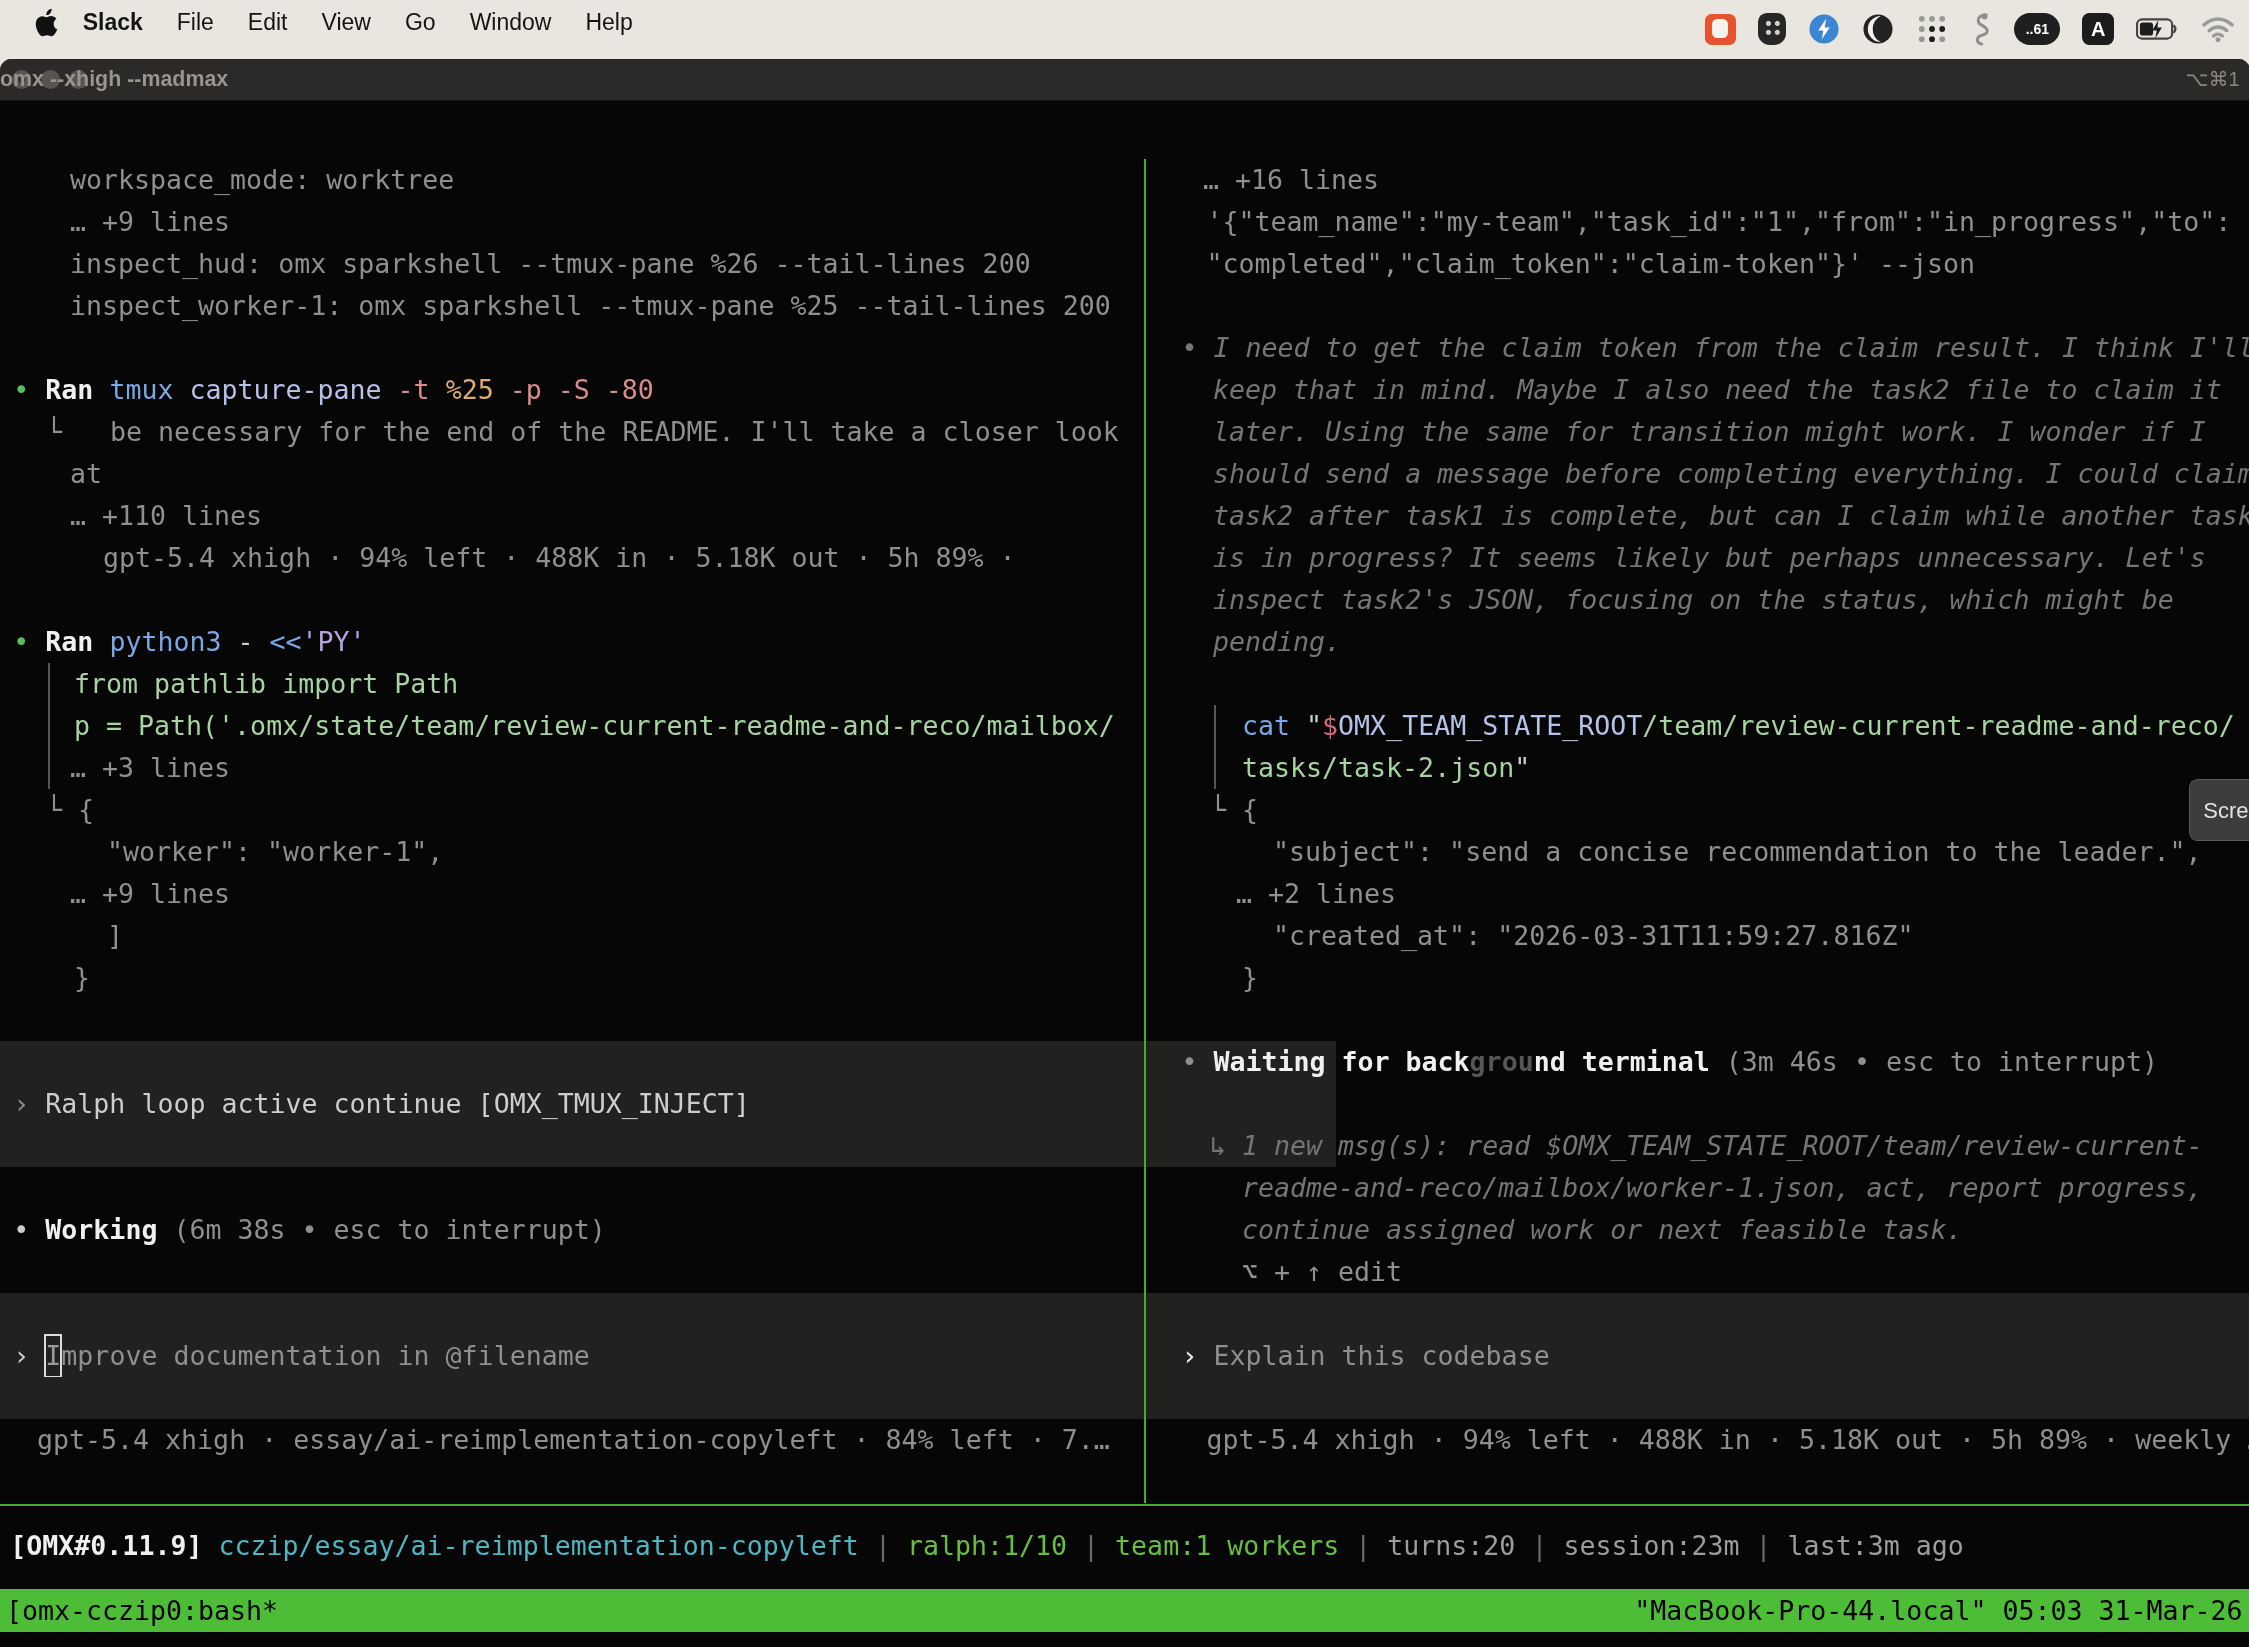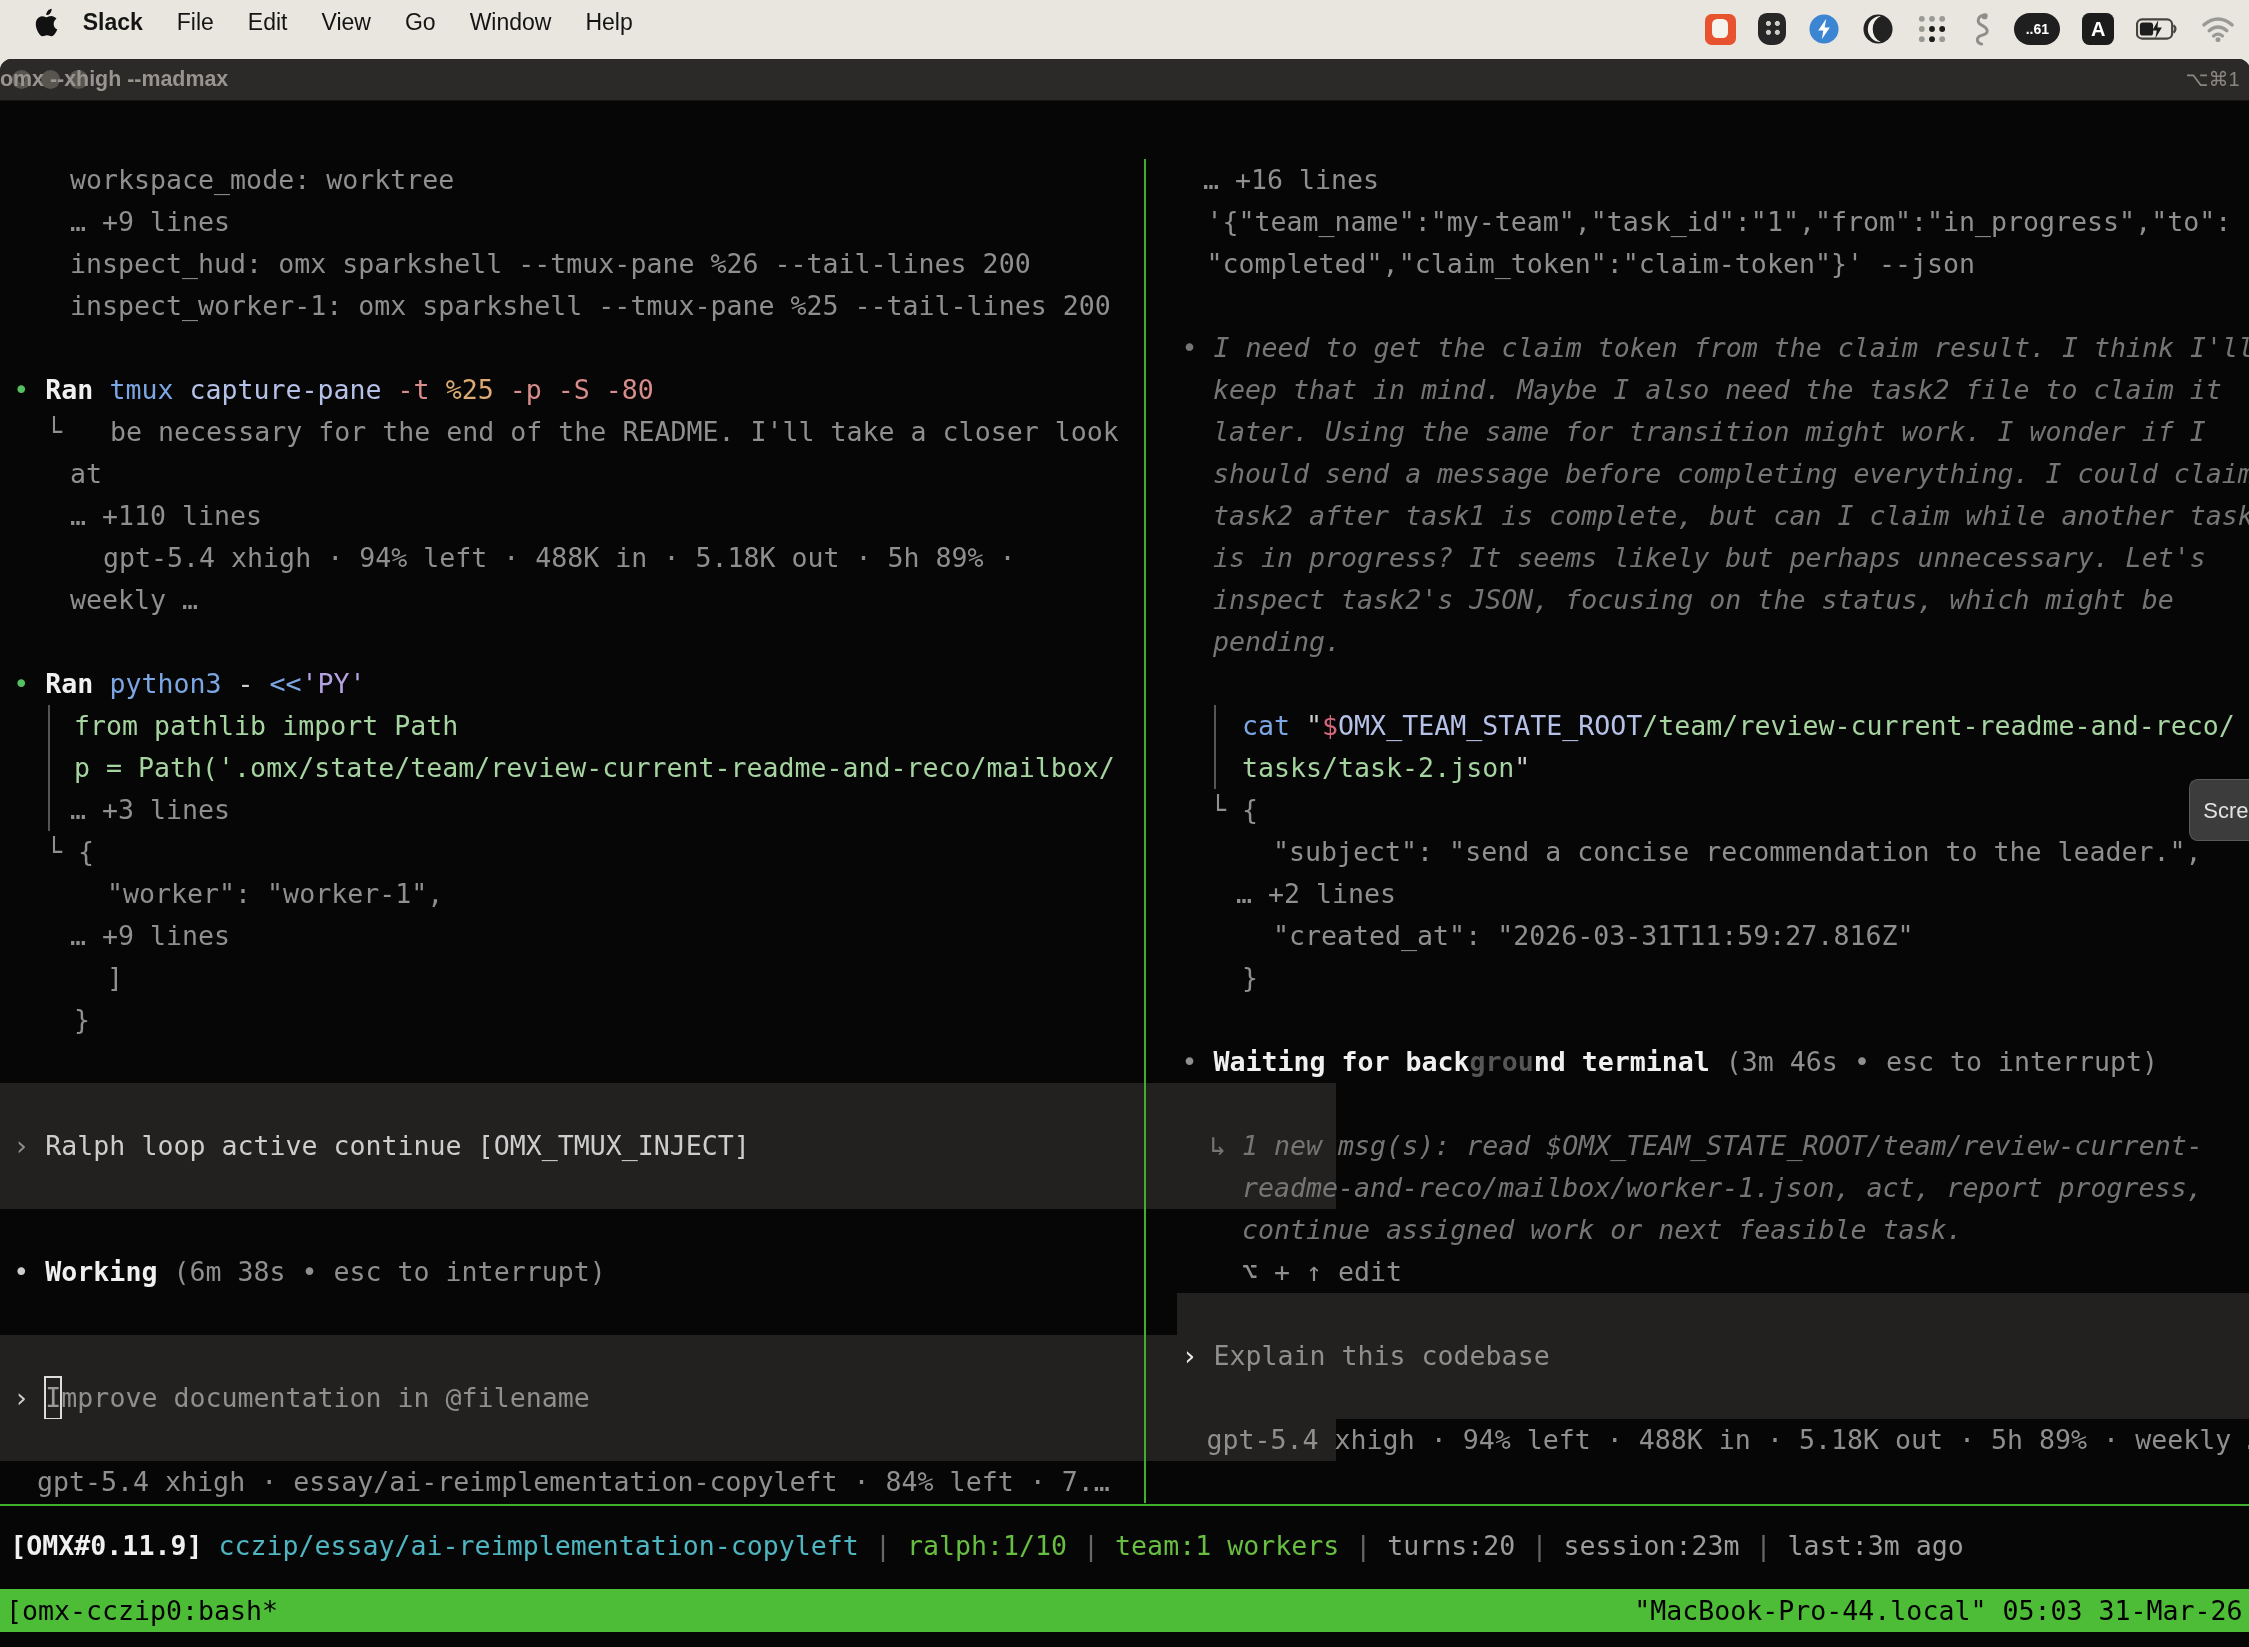--- a/index.html
+++ b/index.html
@@ -180,21 +180,20 @@
       <div class="row"><span style="padding-left: 70px;"><span class="dim">workspace_mode: worktree</span></span></div>
       <div class="row"><span style="padding-left: 70px;"><span class="dim">… +9 lines</span></span></div>
       <div class="row"><span style="padding-left: 70px;"><span class="dim">inspect_hud: omx sparkshell --tmux-pane %26 --tail-lines 200</span></span></div>
       <div class="row"><span style="padding-left: 70px;"><span class="dim">inspect_worker-1: omx sparkshell --tmux-pane %25 --tail-lines 200</span></span></div>
       <div class="row"><span style="padding-left: 0px;"></span></div>
       <div class="row"><span style="padding-left: 13.3px;"><span class="gb">• </span><span class="b">Ran</span><span class="blue"> tmux</span><span class="lav"> capture-pane</span><span class="sal"> -t</span><span class="org"> %25</span><span class="sal"> -p -S -80</span></span></div>
       <div class="row"><span style="padding-left: 46px;"><span class="dim">└   be necessary for the end of the README. I'll take a closer look</span></span></div>
       <div class="row"><span style="padding-left: 70px;"><span class="dim">at</span></span></div>
       <div class="row"><span style="padding-left: 70px;"><span class="dim">… +110 lines</span></span></div>
       <div class="row"><span style="padding-left: 103px;"><span class="dim">gpt-5.4 xhigh · 94% left · 488K in · 5.18K out · 5h 89% ·</span></span></div>
-      <div class="row"><span style="padding-left: 70px;"><span class="dim">weekly …</span></span></div>
       <div class="row"><span style="padding-left: 0px;"></span></div>
       <div class="row"><span style="padding-left: 13.3px;"><span class="gb">• </span><span class="b">Ran</span><span class="blue"> python3</span><span class="lt"> -</span><span class="blue"> &lt;&lt;</span><span class="lav2">'PY'</span></span></div>
       <div class="row"><i class="rail" style="left: 48px;"></i><span style="padding-left: 74px;"><span class="grn">from pathlib import Path</span></span></div>
       <div class="row"><i class="rail" style="left: 48px;"></i><span style="padding-left: 74px;"><span class="grn">p = Path('.omx/state/team/review-current-readme-and-reco/mailbox/</span></span></div>
       <div class="row"><i class="rail" style="left: 48px;"></i><span style="padding-left: 70px;"><span class="dim">… +3 lines</span></span></div>
       <div class="row"><span style="padding-left: 46px;"><span class="dim">└ {</span></span></div>
       <div class="row"><span style="padding-left: 107px;"><span class="dim">"worker": "worker-1",</span></span></div>
       <div class="row"><span style="padding-left: 70px;"><span class="dim">… +9 lines</span></span></div>
       <div class="row"><span style="padding-left: 107px;"><span class="dim">]</span></span></div>
       <div class="row"><span style="padding-left: 74px;"><span class="dim">}</span></span></div>

